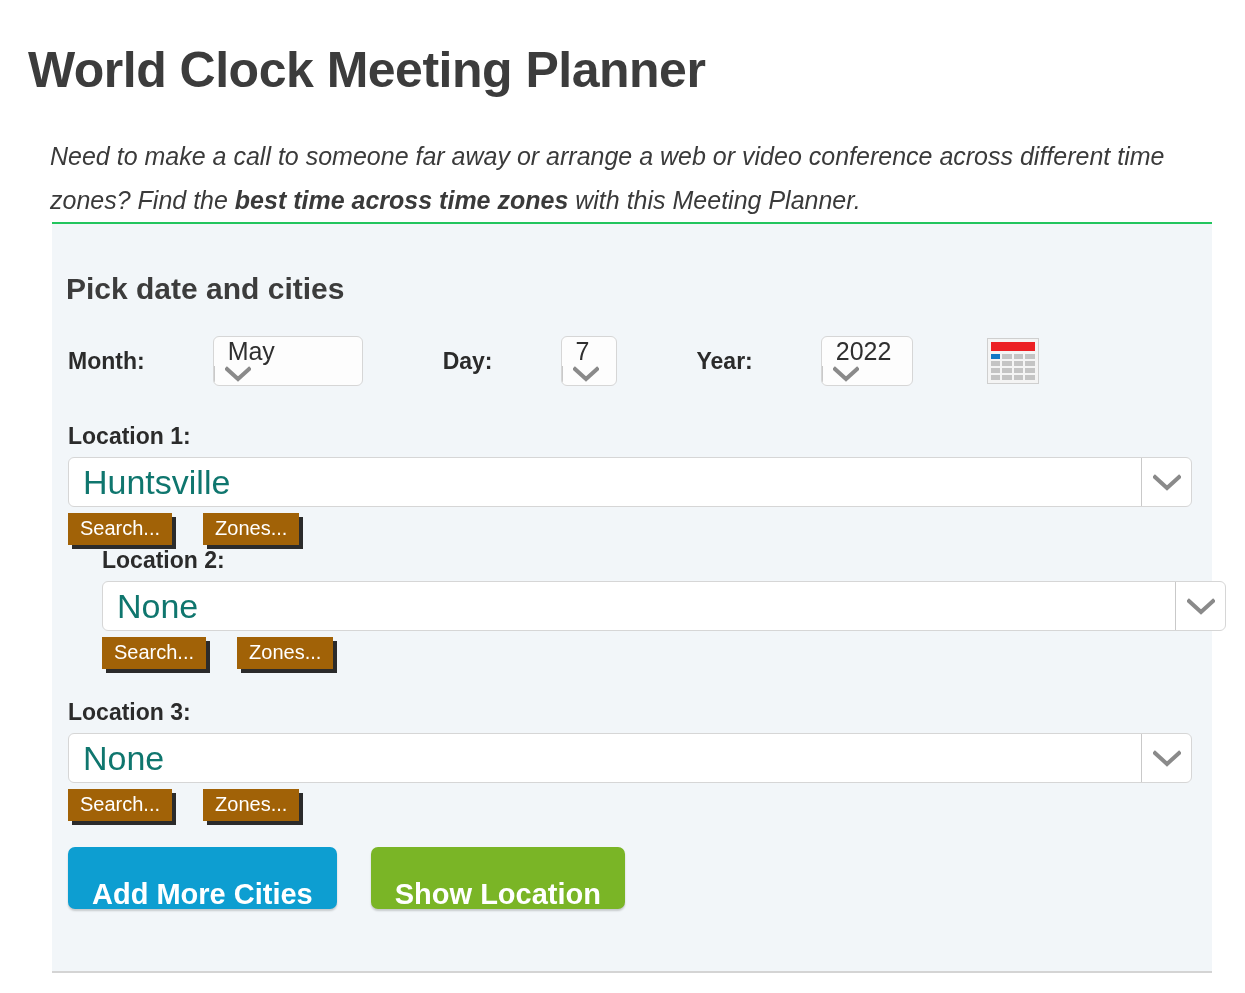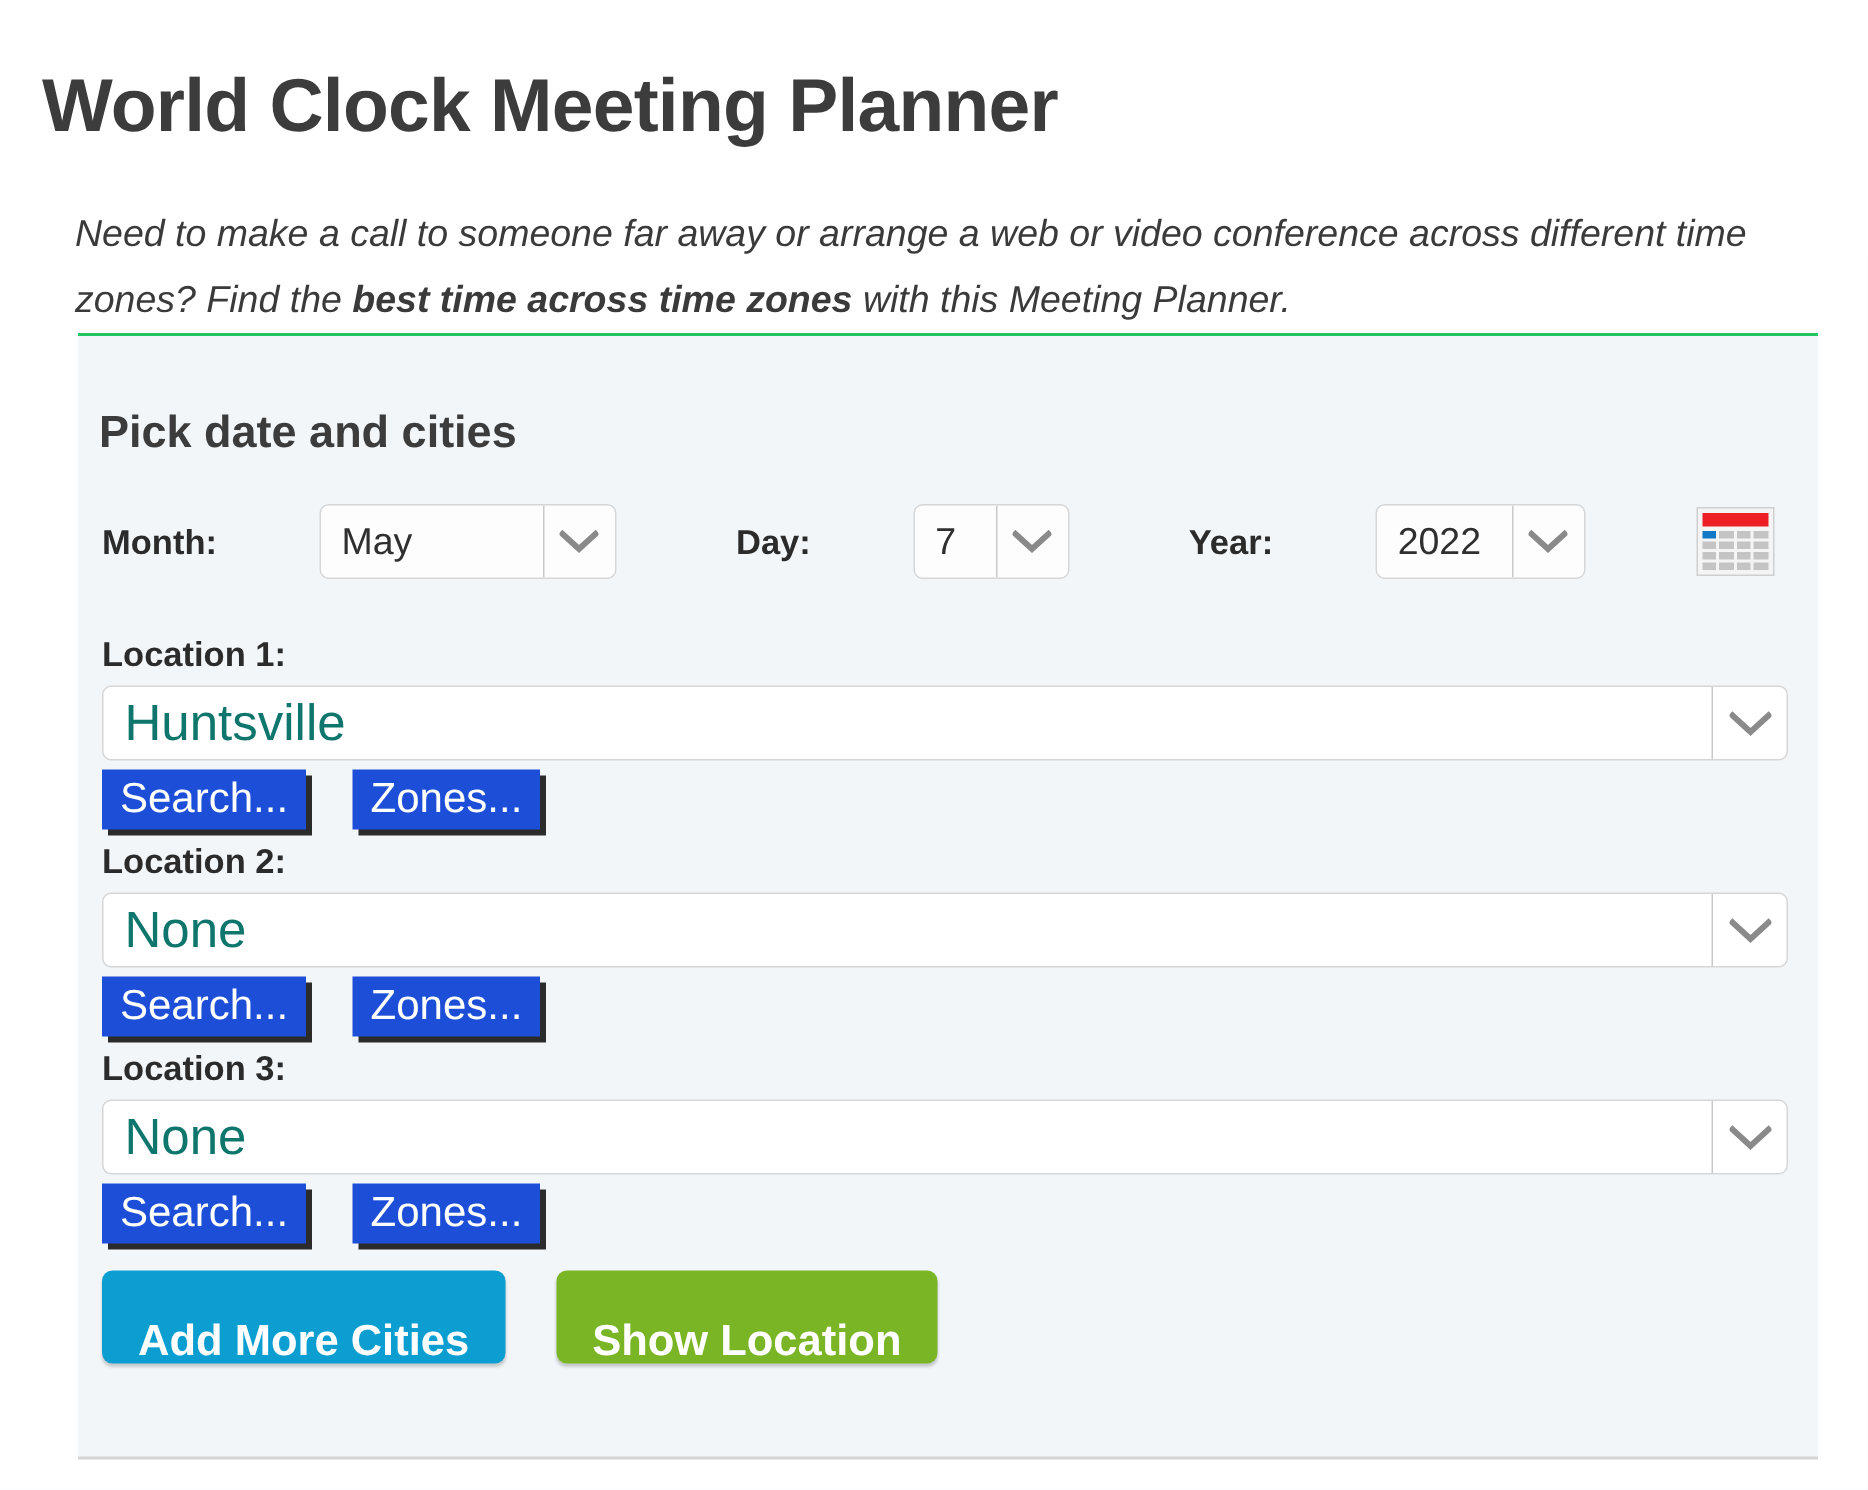--- a/index.html
+++ b/index.html
@@ -90,20 +90,21 @@
 
   .select-box {
     display: inline-flex;
     align-items: stretch;
     background: #fdfdfd;
     border: 1px solid #d6d6d6;
     border-radius: 6px;
     height: 50px;
     box-sizing: border-box;
     overflow: hidden;
+    flex-direction: column;
   }
   .select-box .sel-value {
     display: flex;
     align-items: center;
     padding: 0 10px 0 14px;
     font-size: 25px;
     color: #2f2f2f;
     white-space: nowrap;
     box-sizing: border-box;
   }
@@ -149,21 +150,21 @@
     grid-template-columns: repeat(4, 1fr);
     grid-template-rows: repeat(4, 1fr);
     gap: 2px;
   }
   .cal-icon .cal-cell { background: #c4c4c4; }
   .cal-icon .cal-cell.sel { background: #1279c6; }
 
   
   .loc-block { position: absolute; left: 16px; width: 1124px; }
   .loc-1 { top: 199px; }
-  .loc-2 { top: 337px; }
+  .loc-2 { top: 323px; margin-left: 34px; }
   .loc-3 { top: 475px; }
 
   .loc-label {
     font-size: 23px;
     font-weight: bold;
     color: #2b2b2b;
     margin-bottom: 7px;
   }
 
   .loc-select {
@@ -193,23 +194,23 @@
     border-left: 1px solid #c9c9c9;
     box-sizing: border-box;
   }
 
   .btn-row {
     margin-top: 6px;
     display: flex;
     align-items: flex-start;
   }
   .flat-btn {
-    background: #1d4ed8;
+    background: #a16207;
     color: #ffffff;
-    font-size: 28px;
+    font-size: 20px;
     line-height: 1;
     padding: 5px 12px 7px 12px;
     border: 0;
     box-shadow: 4px 4px 0 0 #2b2b2b;
     white-space: nowrap;
     box-sizing: border-box;
     font-family: "Liberation Sans", sans-serif;
   }
   .btn-gap { width: 31px; }
 

